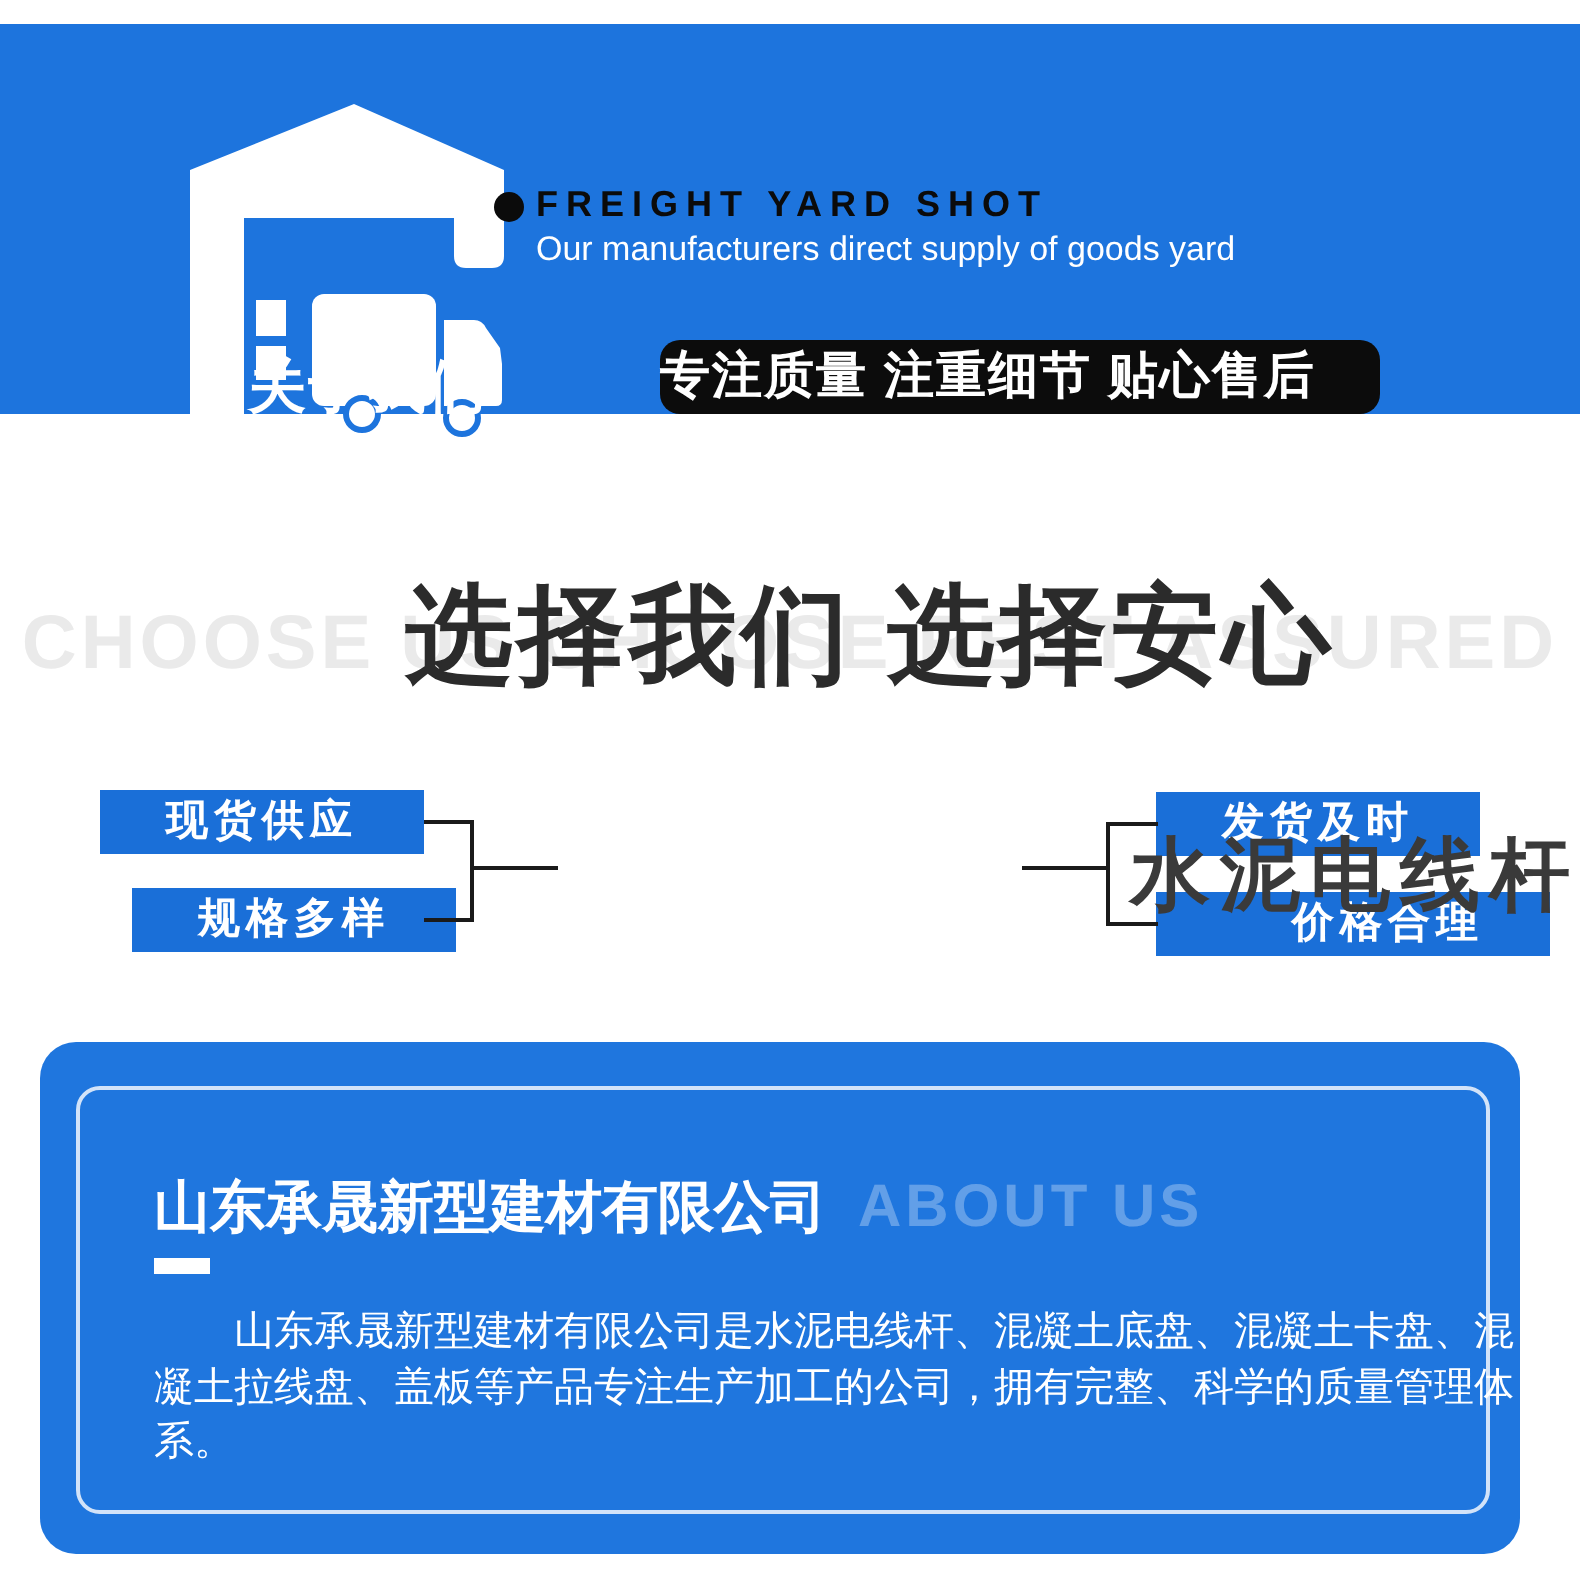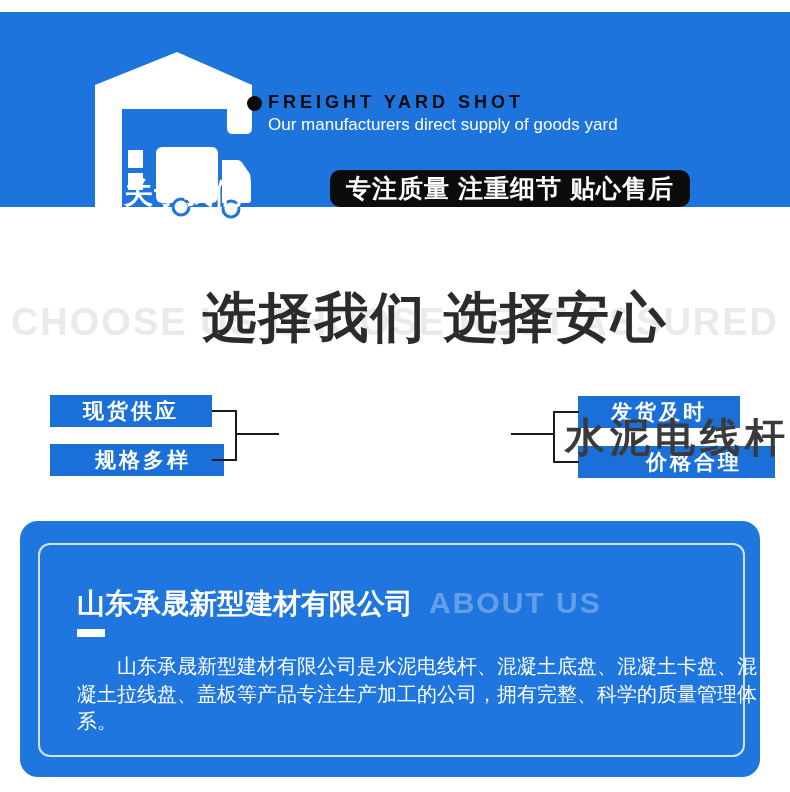--- a/index.html
+++ b/index.html
@@ -20,37 +20,37 @@
   .brand-subtitle{
     position:absolute;left:268px;top:103px;font-size:17px;color:#ffffff;white-space:nowrap;
   }
   .about-overlay{
     position:absolute;left:124px;top:162px;font-size:29px;font-weight:bold;
     color:#ffffff;letter-spacing:1px;white-space:nowrap;
   }
   .slogan-pill{
     position:absolute;left:330px;top:158px;width:360px;height:37px;border-radius:10px;
     background:#0c0c0c;color:#ffffff;font-size:25px;font-weight:bold;letter-spacing:1px;
-    text-align:center;line-height:37px;white-space:nowrap;
+    line-height:37px;white-space:nowrap;
   }
   
   .watermark{
     position:absolute;left:0;top:301px;width:790px;text-align:center;
     font-size:38px;font-weight:bold;color:#eaeaea;letter-spacing:2px;white-space:nowrap;
   }
   .hero-title{
     position:absolute;left:0;top:282px;width:790px;text-align:center;
     font-size:54px;font-weight:bold;color:#2b2b2b;letter-spacing:2px;white-space:nowrap;padding-left:40px;
   }
   .feature-btn{
     position:absolute;width:162px;height:32px;background:#1a6fd8;color:#ffffff;
     font-size:21px;font-weight:bold;letter-spacing:3px;text-align:center;line-height:32px;
   }
   .fl1{left:50px;top:395px;}
-  .fl2{left:50px;top:444px;padding-left:12px;}
+  .fl2{left:66px;top:444px;}
   .fr1{left:578px;top:396px;}
   .fr2{left:578px;top:446px;padding-left:35px;}
   .product-name{
     position:absolute;left:0;top:410px;width:790px;text-align:right;
     font-size:40px;font-weight:bold;color:#3a3a3a;letter-spacing:5px;white-space:nowrap;
   }
   .conn{position:absolute;background:#1a1a1a;}
   .c-lh1{left:212px;top:410px;width:25px;height:2px;}
   .c-lh2{left:212px;top:459px;width:25px;height:2px;}
   .c-lv {left:235px;top:410px;width:2px;height:51px;}

